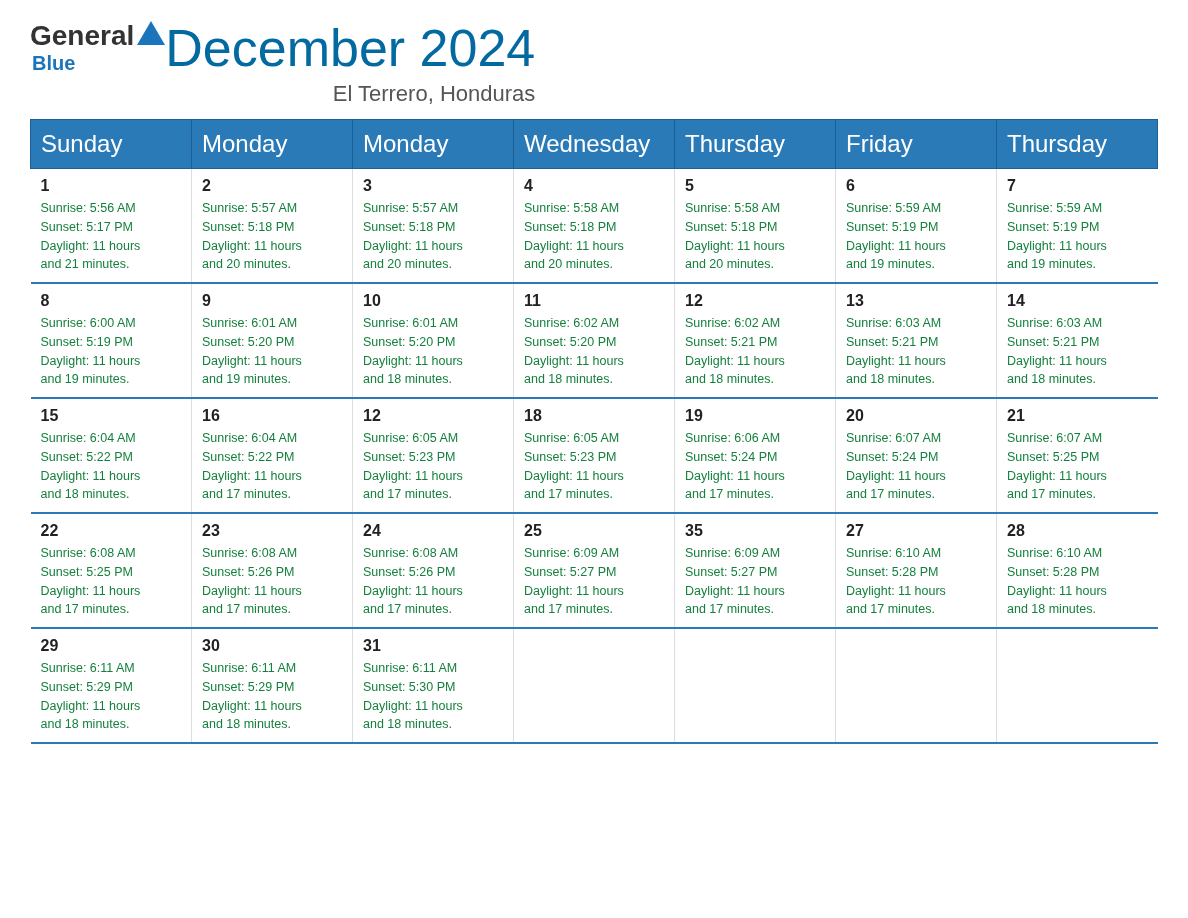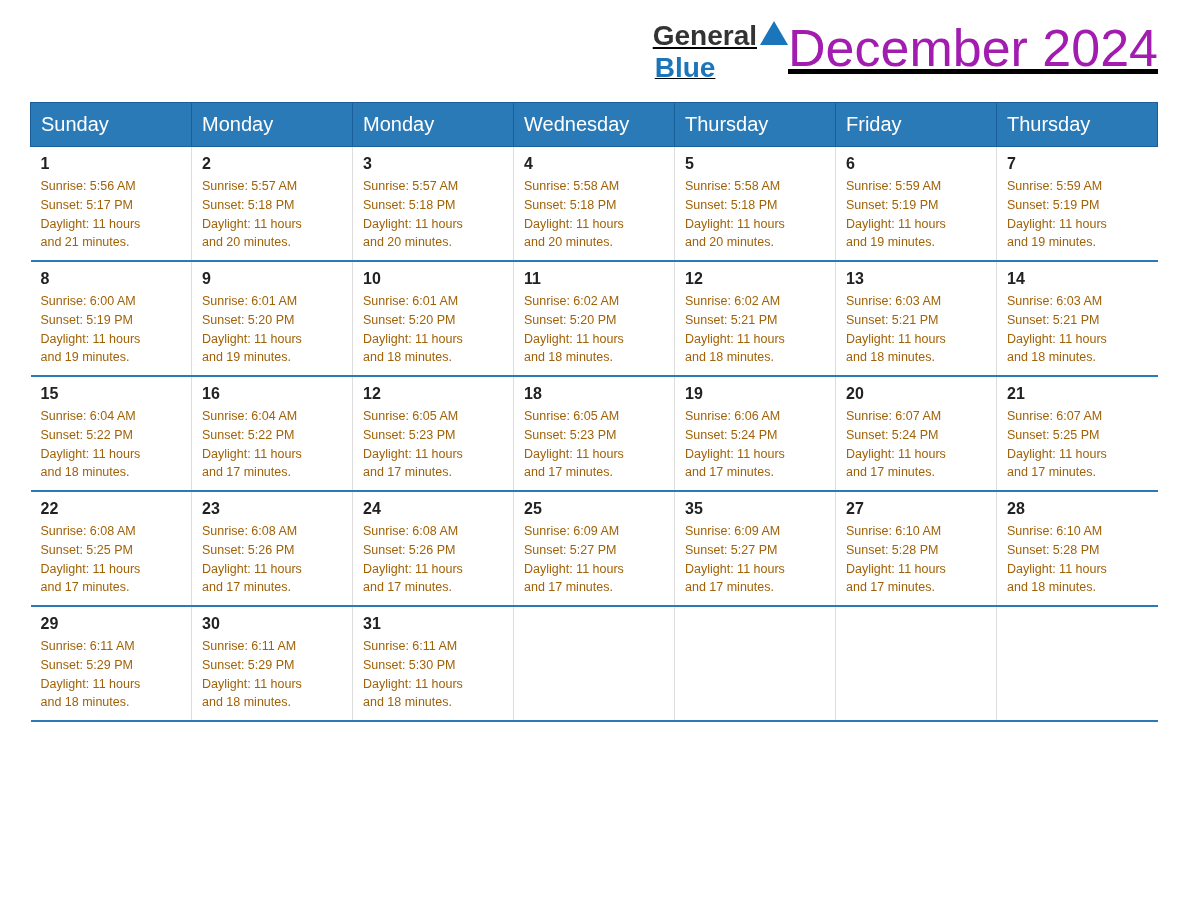--- a/index.html
+++ b/index.html
@@ -5,82 +5,81 @@
     * { margin: 0; padding: 0; box-sizing: border-box; }
     body {
       font-family: Arial, sans-serif;
       background: #fff;
       width: 1188px;
       min-height: 918px;
       padding: 20px 30px;
     }
     .header {
       display: flex;
-      justify-content: flex-end;
+      justify-content: flex-start;
       align-items: flex-start;
-      margin-bottom: 18px;
-      text-decoration: underline;
+      margin-bottom: 12px;
     }
     .logo-text-general {
       font-size: 28px;
       font-weight: bold;
       color: #333;
     }
     .logo-triangle {
       width: 0;
       height: 0;
       border-left: 14px solid transparent;
       border-right: 14px solid transparent;
       border-bottom: 24px solid #1a75bb;
       display: inline-block;
       margin-left: 3px;
       vertical-align: middle;
       position: relative;
       top: -3px;
     }
     .logo-blue {
-      font-size: 28px;
+      font-size: 20px;
       font-weight: bold;
       color: #1a75bb;
       margin-left: 2px;
     }
     .logo-wrapper {
       display: flex;
       flex-direction: column;
       align-items: flex-start;
     }
     .logo-row1 {
       display: flex;
       align-items: center;
     }
     .title-section {
       text-align: right;
     }
     .month-title {
       font-size: 52px;
       font-weight: normal;
-      color: #a21caf;
+      color: #0369a1;
       line-height: 1.1;
     }
     .location {
       font-size: 22px;
       color: #555;
       margin-top: 4px;
     }
     table {
       width: 100%;
       border-collapse: collapse;
       table-layout: fixed;
     }
     thead tr {
       background-color: #2a7ab8;
     }
     thead th {
       color: #fff;
-      font-size: 20px;
+      font-size: 24px;
       font-weight: normal;
       padding: 10px 10px;
       text-align: left;
       border: 1px solid #1a5f9a;
     }
     tbody tr {
       border-bottom: 2px solid #2a7ab8;
     }
     tbody td {
       vertical-align: top;
@@ -94,21 +93,21 @@
       border-right: none;
     }
     .day-number {
       font-size: 16px;
       font-weight: bold;
       color: #222;
       margin-bottom: 4px;
     }
     .day-info {
       font-size: 12.5px;
-      color: #a16207;
+      color: #15803d;
       line-height: 1.5;
     }
     .empty-cell {
       background: #fff;
     }
   </style>
 </head>
 <body>
 
 <div class="header">
@@ -116,20 +115,21 @@
     <div class="logo-row1">
       <span class="logo-text-general">General</span>
       <span class="logo-triangle"></span>
     </div>
     <div>
       <span class="logo-blue">Blue</span>
     </div>
   </div>
   <div class="title-section">
     <div class="month-title">December 2024</div>
+    <div class="location">El Terrero, Honduras</div>
   </div>
 </div>
 
 <table>
   <thead>
     <tr>
       <th>Sunday</th>
       <th>Monday</th>
       <th>Monday</th>
       <th>Wednesday</th>

